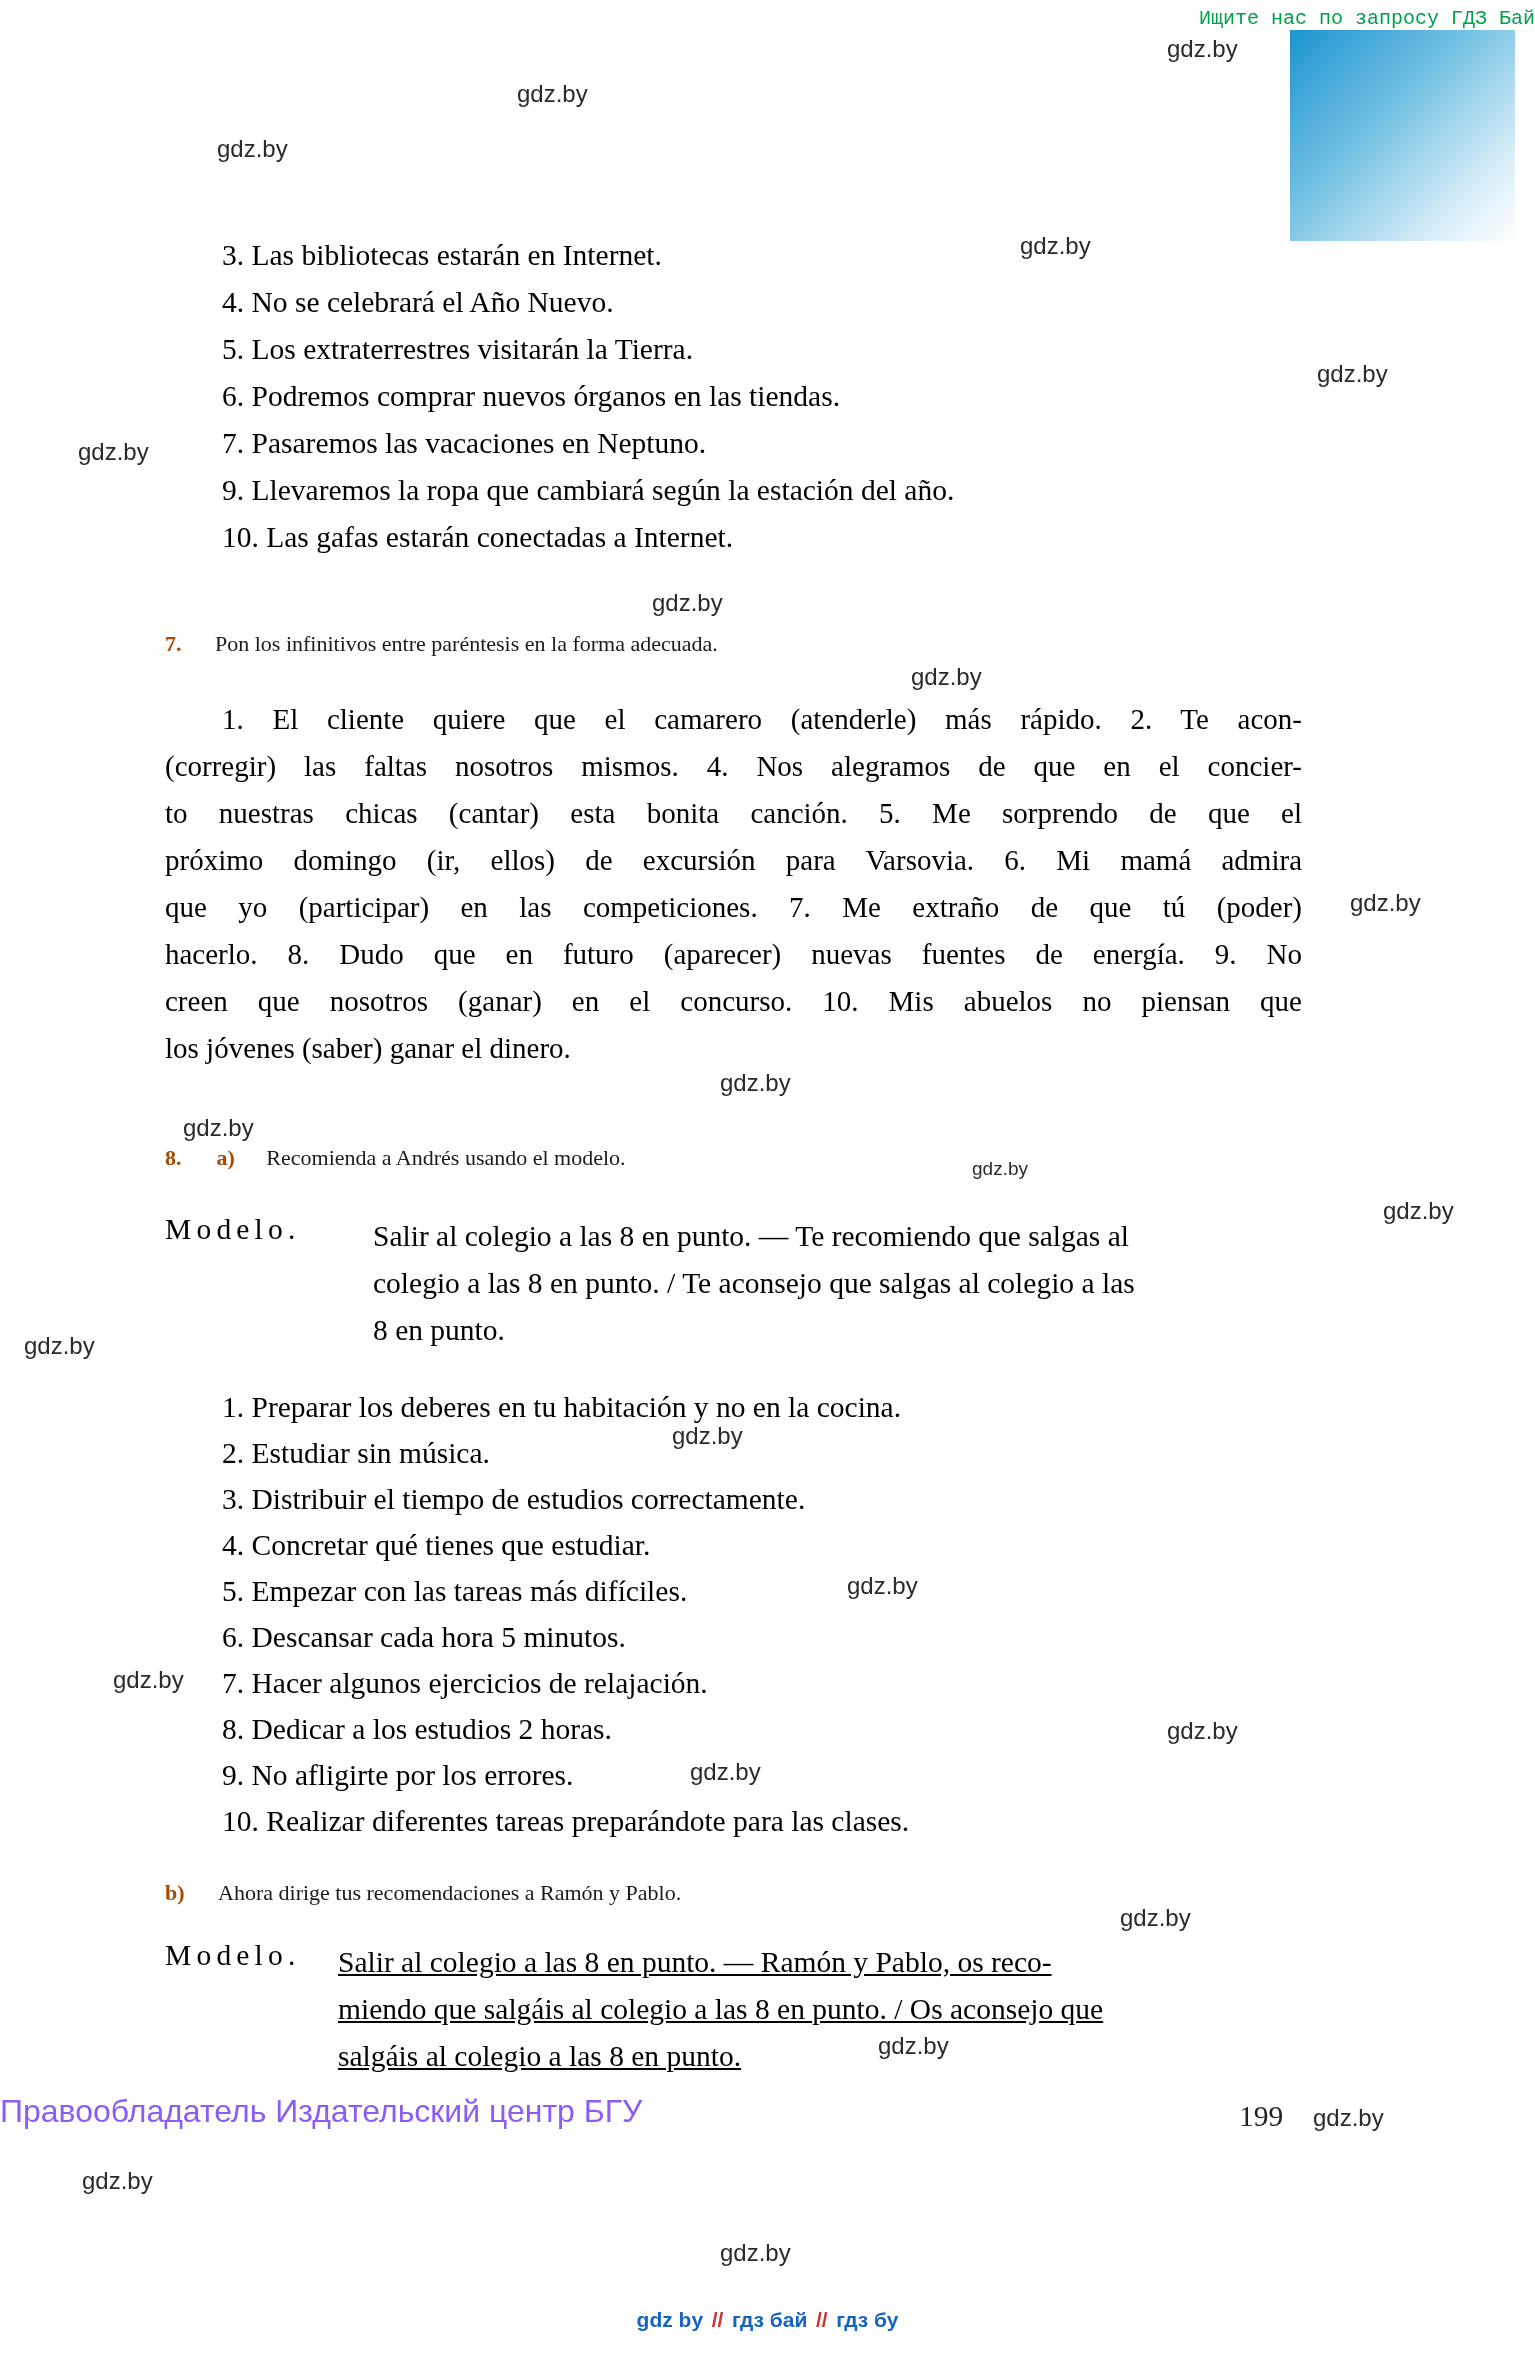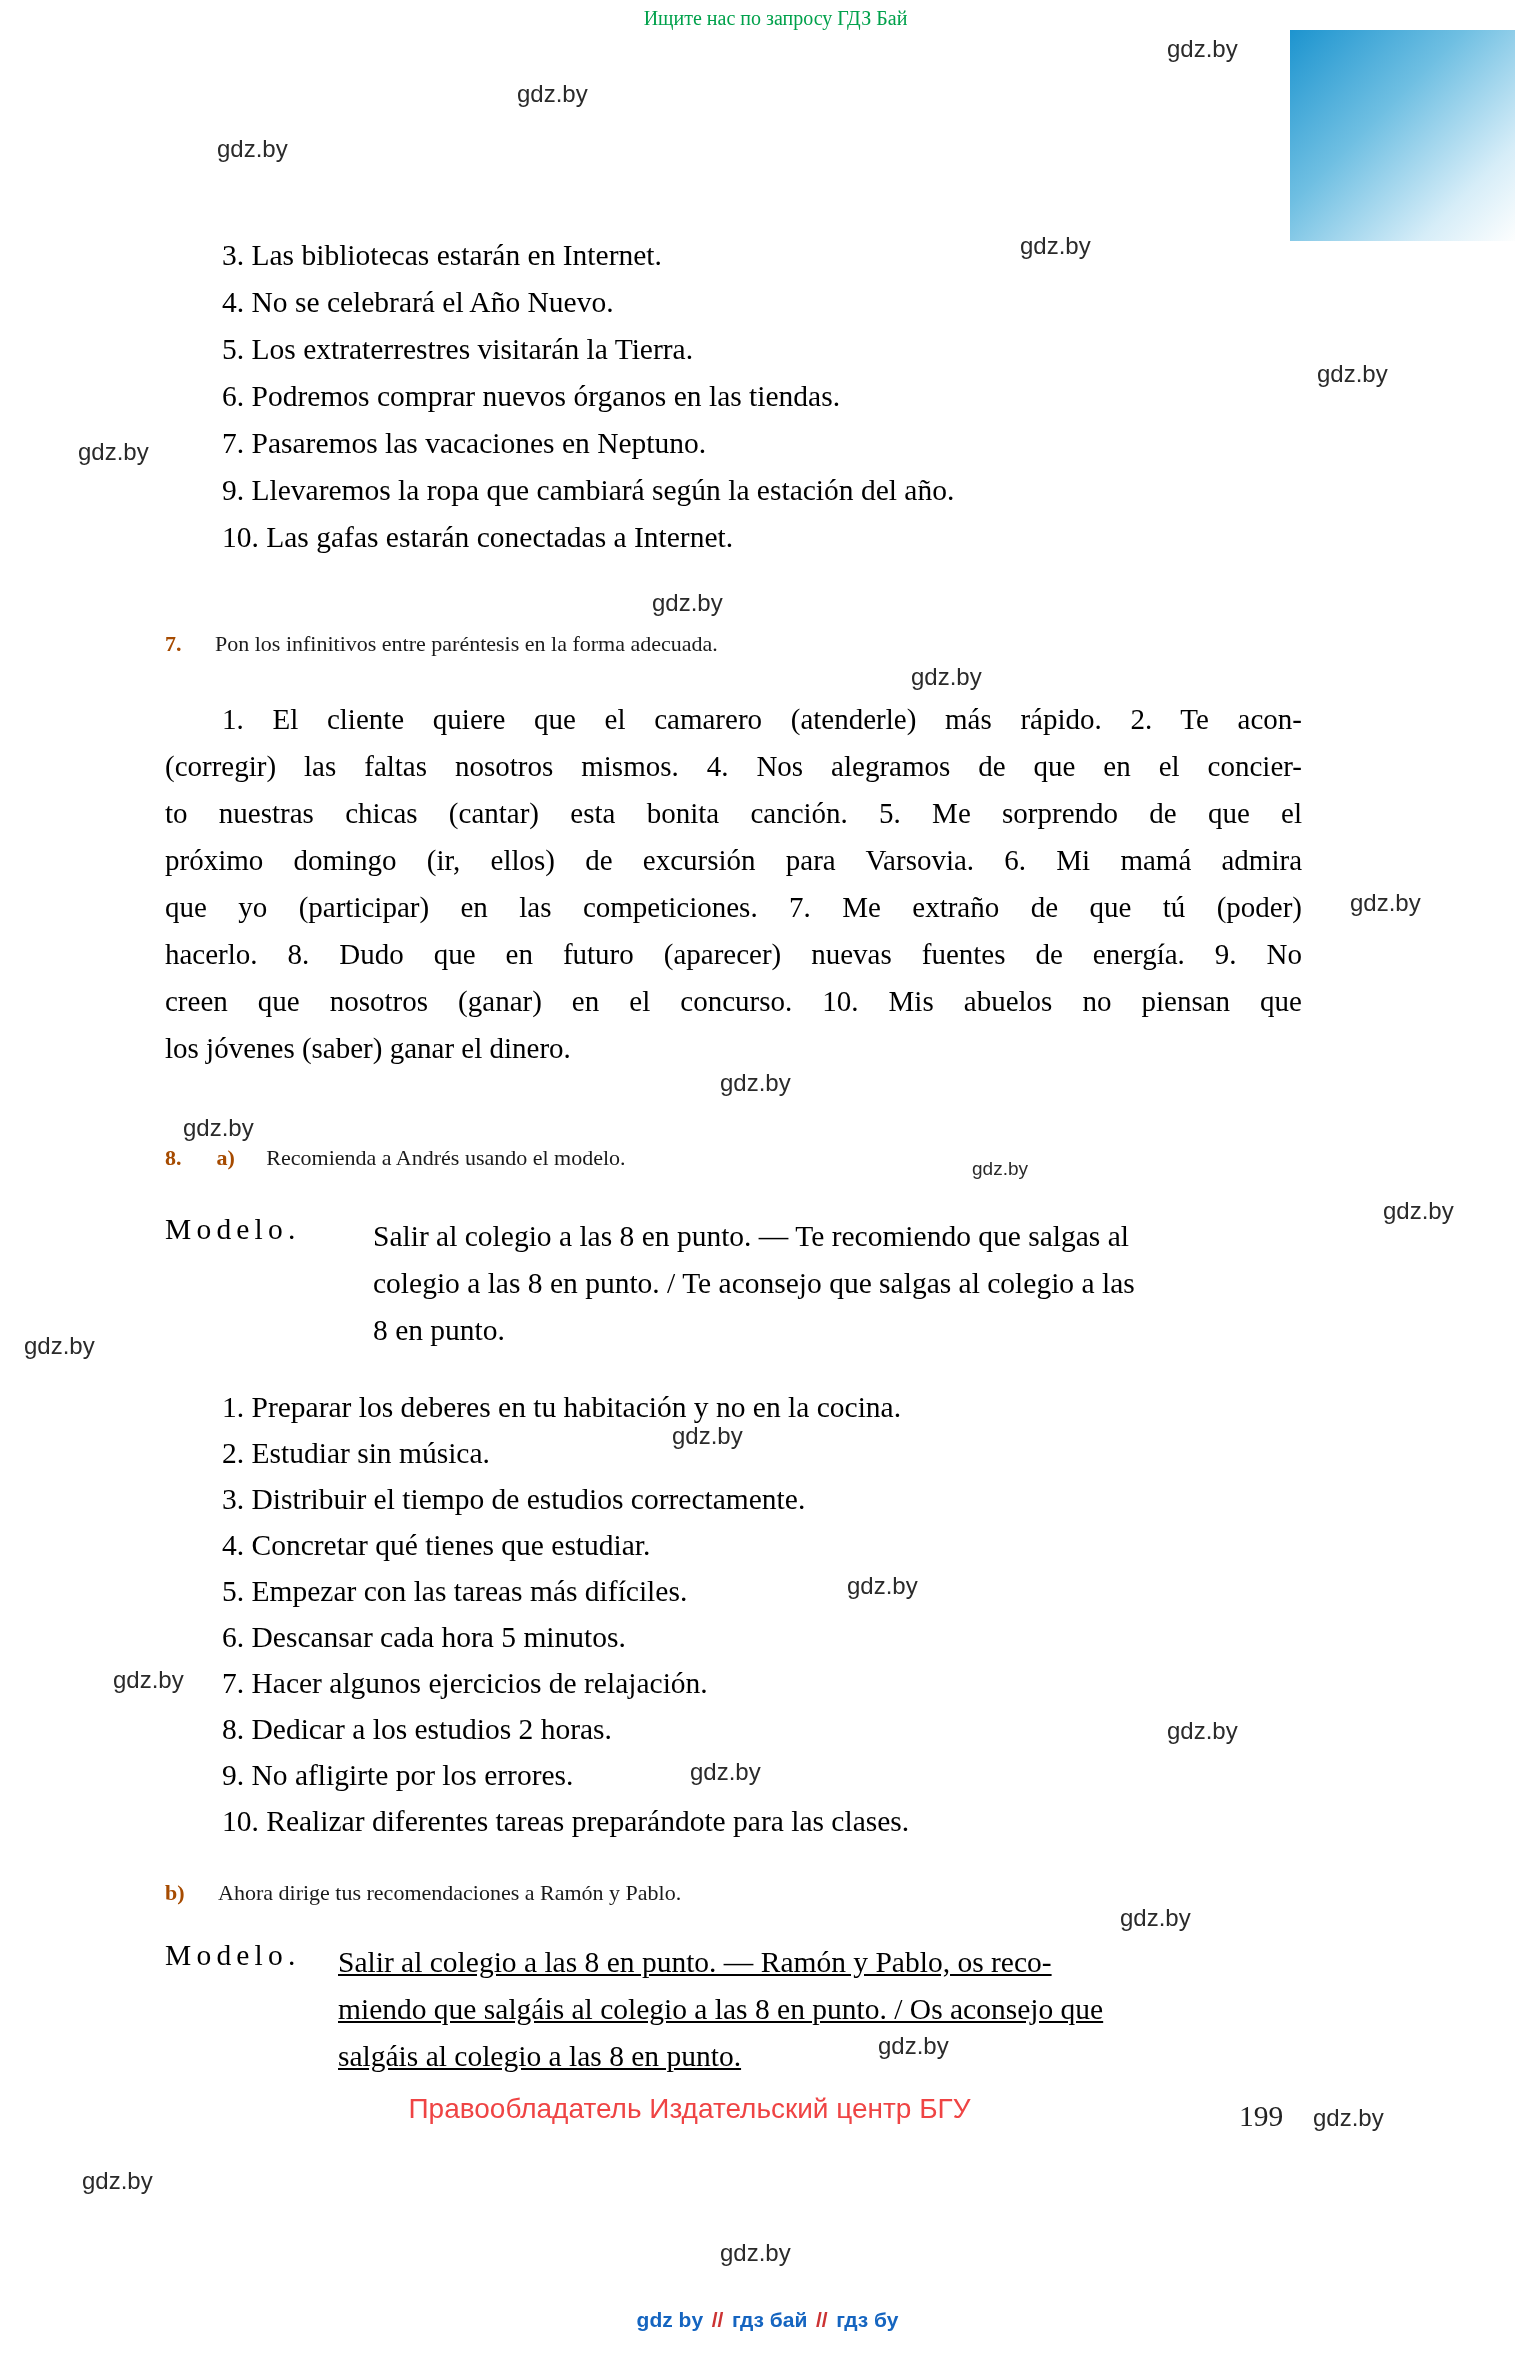--- a/index.html
+++ b/index.html
@@ -2,22 +2,22 @@
 <html style="font-size:14px"><head>
 <meta charset="utf-8">
 <style>
   html,body { margin:0; padding:0; background:#ffffff; }
   .page {
     position:relative; width:1535px; height:2377px; background:#ffffff;
     font-family:"Liberation Serif", serif; color:#000; overflow:hidden;
   }
 
   .banner {
-    position:absolute; top:7px; left:16px; right:0; text-align:center;
-    font-family:Liberation Serif, serif; font-size:20px; color:#00a14b;
+    position:absolute; top:7px; left:16px; right:0; text-align:right;
+    font-family:Liberation Mono, monospace; font-size:20px; color:#00a14b;
   }
 
   .blue-square {
     position:absolute; left:1290px; top:30px; width:225px; height:211px;
     background:linear-gradient(135deg, #1d94cf 0%, #6fbfe2 40%, #d6edf8 78%, #fdfefe 100%);
   }
 
   .wm {
     position:absolute; font-family:"Liberation Sans", sans-serif;
     font-size:24px; color:#2a2a2a; white-space:nowrap;
@@ -61,22 +61,22 @@
   .modelo1-text  { left:349px; top:1213px;margin-left:24px; }
   .modelo2-label { left:165px; top:1939px; }
   .modelo2-text  { left:338px; top:1939px;text-decoration:underline; }
 
   .ex8-list {
     position:absolute; left:222px; top:1384px;
     font-size:29.5px; line-height:46px; white-space:nowrap;
   }
 
   .copyright {
-    position:absolute; top:2093px; left:0; right:156px; text-align:center;
-    font-family:"Liberation Sans", sans-serif; font-size:28px; color:#ef4444;
+    position:absolute; top:2093px; left:0; right:156px; text-align:left;
+    font-family:"Liberation Sans", sans-serif; font-size:32px; color:#8b5cf6;
     white-space:nowrap;
   }
   .page-number {
     position:absolute; left:1239px; top:2100px;
     font-size:29.5px; color:#222;
   }
 
   .bottom-links {
     position:absolute; top:2308px; left:0; right:0; text-align:center;
     font-family:"Liberation Sans", sans-serif; font-size:21px; white-space:nowrap;font-weight:bold;

